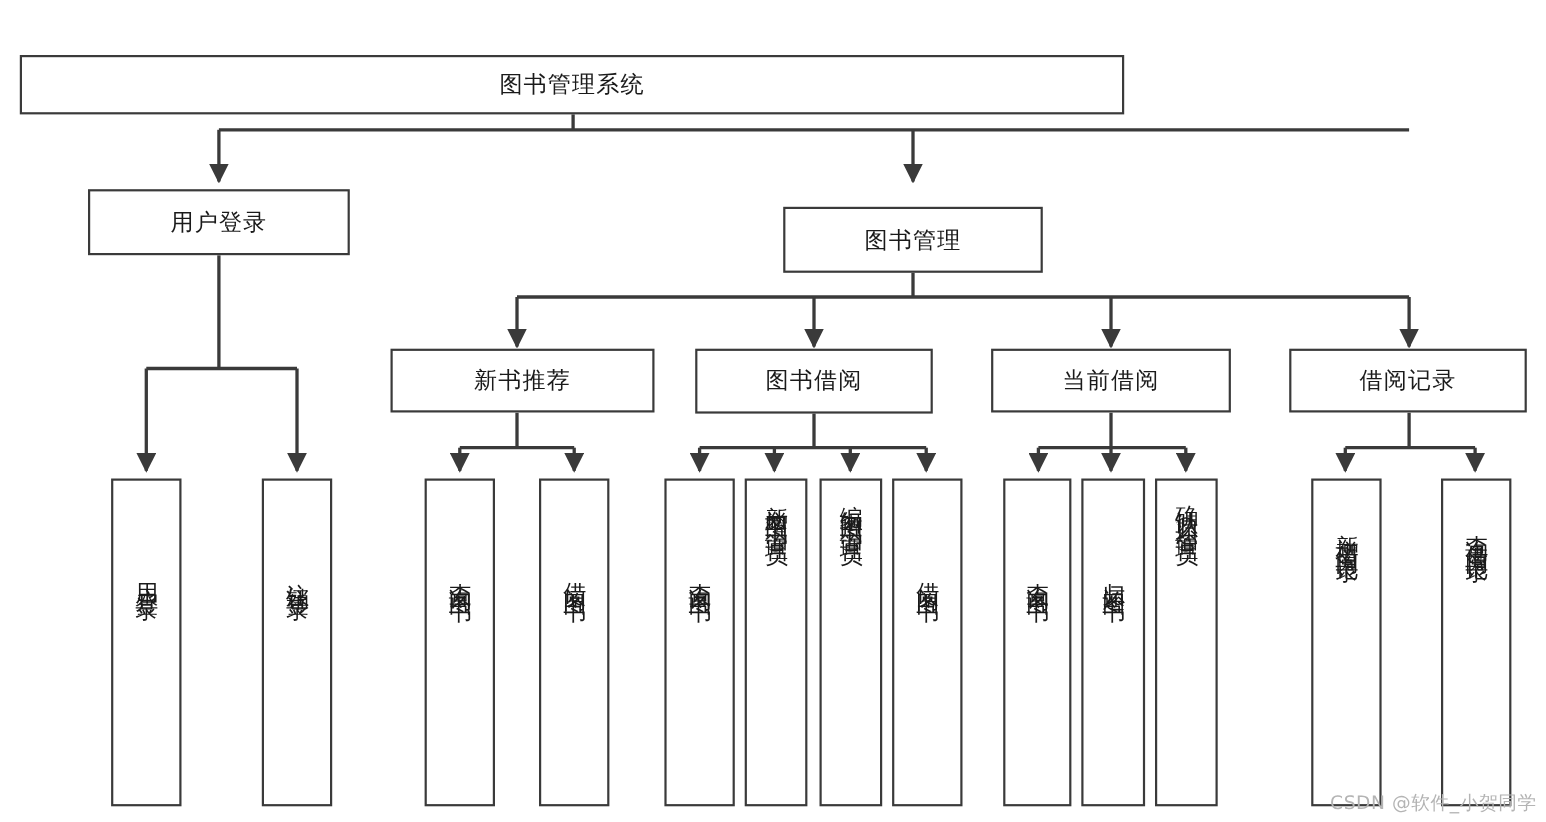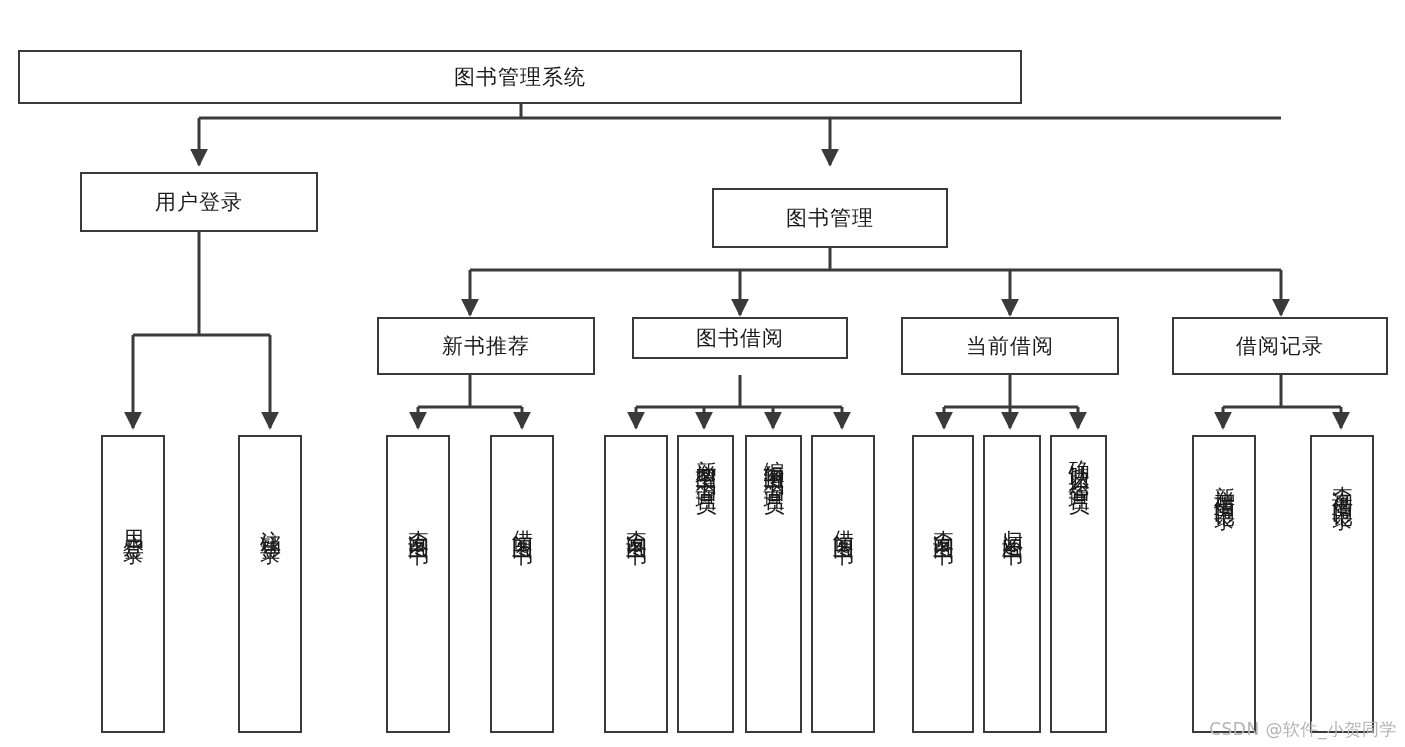--- a/index.html
+++ b/index.html
@@ -135,25 +135,25 @@
   </div>
 
   <div class="node" style="left:80px; top:172px; width:238px; height:60px;">
     <span class="node-label">用户登录</span>
   </div>
 
   <div class="node" style="left:712px; top:188px; width:236px; height:60px;">
     <span class="node-label">图书管理</span>
   </div>
 
-  <div class="node" style="left:377px; top:317px; width:218px; height:58px;">
+  <div class="node" style="left:355px; top:317px; width:240px; height:58px;">
     <span class="node-label">新书推荐</span>
   </div>
 
-  <div class="node" style="left:632px; top:317px; width:216px; height:42px;">
+  <div class="node" style="left:632px; top:317px; width:216px; height:59px;">
     <span class="node-label">图书借阅</span>
   </div>
 
   <div class="node" style="left:901px; top:317px; width:218px; height:58px;">
     <span class="node-label">当前借阅</span>
   </div>
 
   <div class="node" style="left:1172px; top:317px; width:216px; height:58px;">
     <span class="node-label">借阅记录</span>
   </div>

